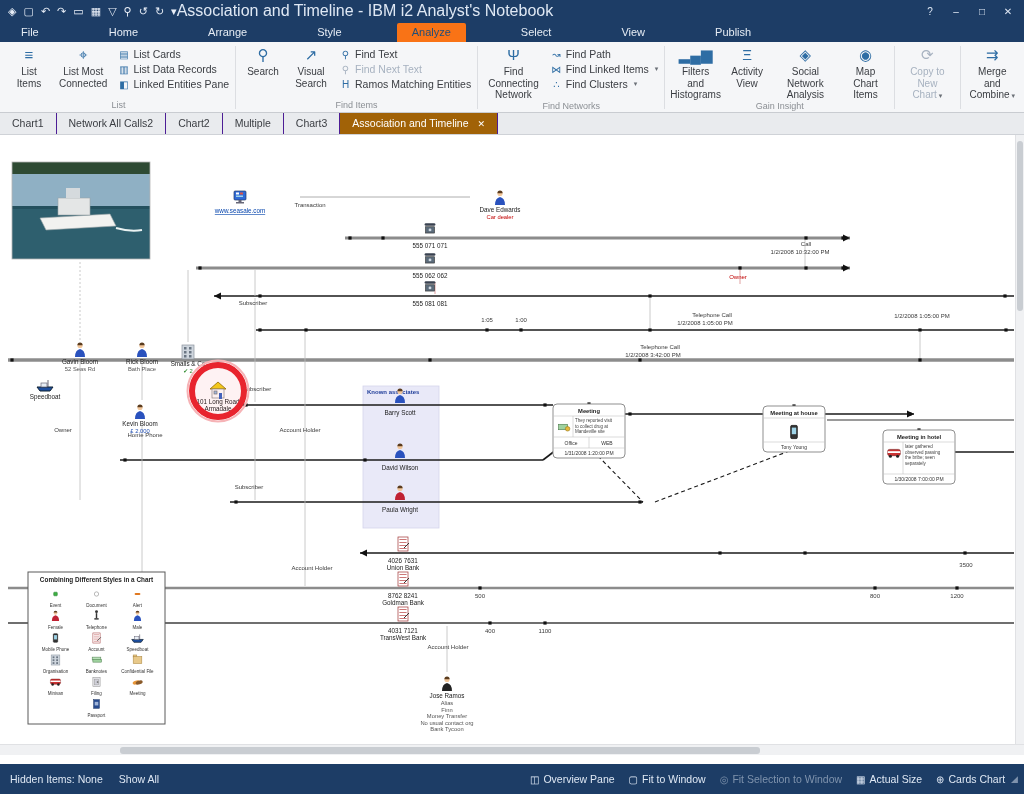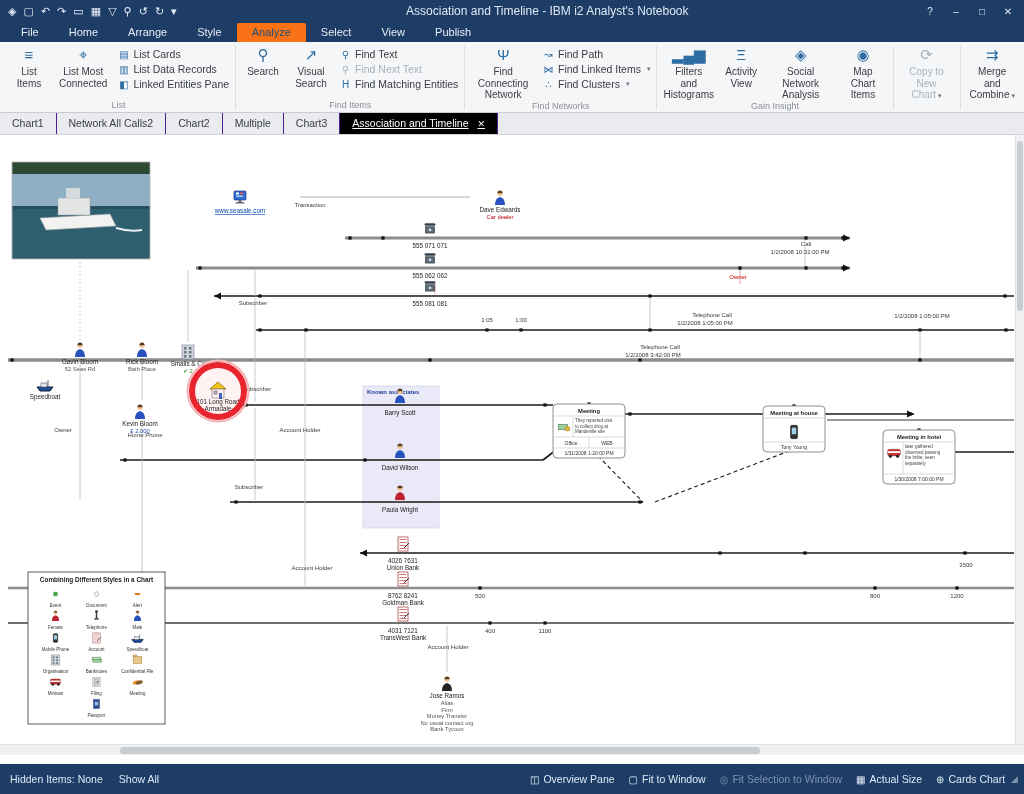--- a/index.html
+++ b/index.html
@@ -3,25 +3,25 @@
 <meta charset="utf-8">
 <style>
   html,body{margin:0;padding:0;background:#5a5f66;}
   *{box-sizing:border-box;}
   .app{width:1024px;height:794px;display:flex;flex-direction:column;overflow:hidden;
        font-family:"Liberation Sans",sans-serif;background:#fff;position:relative;}
   
   .titlebar{height:22px;background:#1d3d66;display:flex;align-items:center;color:#fff;flex:0 0 auto;}
   .qat{display:flex;align-items:center;gap:7px;padding-left:8px;font-size:11px;color:#e8eef7;}
   .qat span{cursor:default;}
-  .titlebar .title{flex:1;text-align:center;font-size:12px;color:#dfe8f4;}
+  .titlebar .title{flex:1;font-size:16px;color:#dfe8f4;}
   .winbtns{display:flex;gap:2px;padding-right:4px;}
   .winbtns span{width:24px;text-align:center;font-size:10px;color:#dfe8f4;}
   
-  .ribbontabs{height:20px;background:#1d3d66;display:flex;align-items:flex-end;padding-left:6px;flex:0 0 auto;}
+  .ribbontabs{height:20px;background:#1d3d66;display:flex;align-items:flex-end;padding-left:6px;flex:0 0 auto;gap:40px;}
   .rtab{padding:3px 15px 4px 15px;font-size:11px;color:#e6ecf4;}
   .rtab.active{background:#f97316;color:#1f4e79;border-radius:2px 2px 0 0;}
   
   .ribbon{height:71px;background:#f5f6f8;border-bottom:1px solid #c9ccd1;display:flex;align-items:stretch;
           padding:1px 2px 0 4px;flex:0 0 auto;}
   .rgroup{display:flex;flex-direction:column;justify-content:space-between;padding:1px 2px 0 2px;}
   .rbody{display:flex;align-items:stretch;gap:2px;flex:1;}
   .rlabel{font-size:9px;color:#8b8f94;text-align:center;padding:0 0 1px 0;height:12px;}
   .rsep{width:1px;background:#dcdee2;margin:3px 2px 3px 2px;}
   .bigbtn{display:flex;flex-direction:column;align-items:center;justify-content:flex-start;
@@ -30,21 +30,21 @@
   .bigbtn.disabled,.bigbtn.disabled .bicon{color:#a7b2c0;}
   .smallstack{display:flex;flex-direction:column;justify-content:flex-start;gap:3px;padding:4px 2px 0 4px;}
   .smallbtn{display:flex;align-items:center;gap:4px;font-size:10.5px;color:#3a3d42;white-space:nowrap;}
   .smallbtn .sicon{color:#2e6da4;font-size:10px;width:11px;text-align:center;}
   .smallbtn.disabled{color:#a7b2c0;}
   .smallbtn.disabled .sicon{color:#a7b2c0;}
   .caret{font-size:7px;color:#6b7077;margin-left:2px;}
   
   .charttabs{height:22px;background:#e9ebee;display:flex;align-items:stretch;border-bottom:1px solid #cfd2d7;flex:0 0 auto;}
   .ctab{padding:4px 12px 0 12px;font-size:10.5px;color:#3a3d42;border-right:1px solid #4c1d95;white-space:nowrap;}
-  .ctab.active{background:#000000;color:#fff;text-decoration:underline;}
+  .ctab.active{background:#a16207;color:#fff;}
   .ctab .close{margin-left:9px;font-size:9px;}
   
   .canvas-wrap{flex:1;position:relative;background:#fff;overflow:hidden;}
   .canvas-wrap svg{position:absolute;left:0;top:0;}
   .vscroll{position:absolute;right:0;top:0;bottom:0;width:9px;background:#f0f1f3;border-left:1px solid #e0e1e4;}
   .vthumb{position:absolute;left:1px;right:1px;top:6px;height:170px;background:#c9cdd2;border-radius:3px;}
   .hscroll{height:11px;background:#f0f1f3;border-top:1px solid #e0e1e4;position:relative;flex:0 0 auto;}
   .hthumb{position:absolute;top:2px;height:7px;left:120px;width:640px;background:#c9cdd2;border-radius:3px;}
   .canvas-gap{height:9px;background:#ffffff;flex:0 0 auto;}
   
@@ -144,21 +144,21 @@
             <div class="smallbtn">
               <span class="sicon">⚲</span>
               <span>Find Text</span>
             </div>
             <div class="smallbtn disabled">
               <span class="sicon">⚲</span>
               <span>Find Next Text</span>
             </div>
             <div class="smallbtn">
               <span class="sicon">H</span>
-              <span>Find Matching Entities</span>
+              <span>Ramos Matching Entities</span>
             </div>
           </div>
         </div>
         <div class="rlabel">Find Items</div>
       </div>
       <div class="rsep"></div>
       <div class="rgroup">
         <div class="rbody">
           <div class="bigbtn">
             <div class="bicon">Ψ</div>

